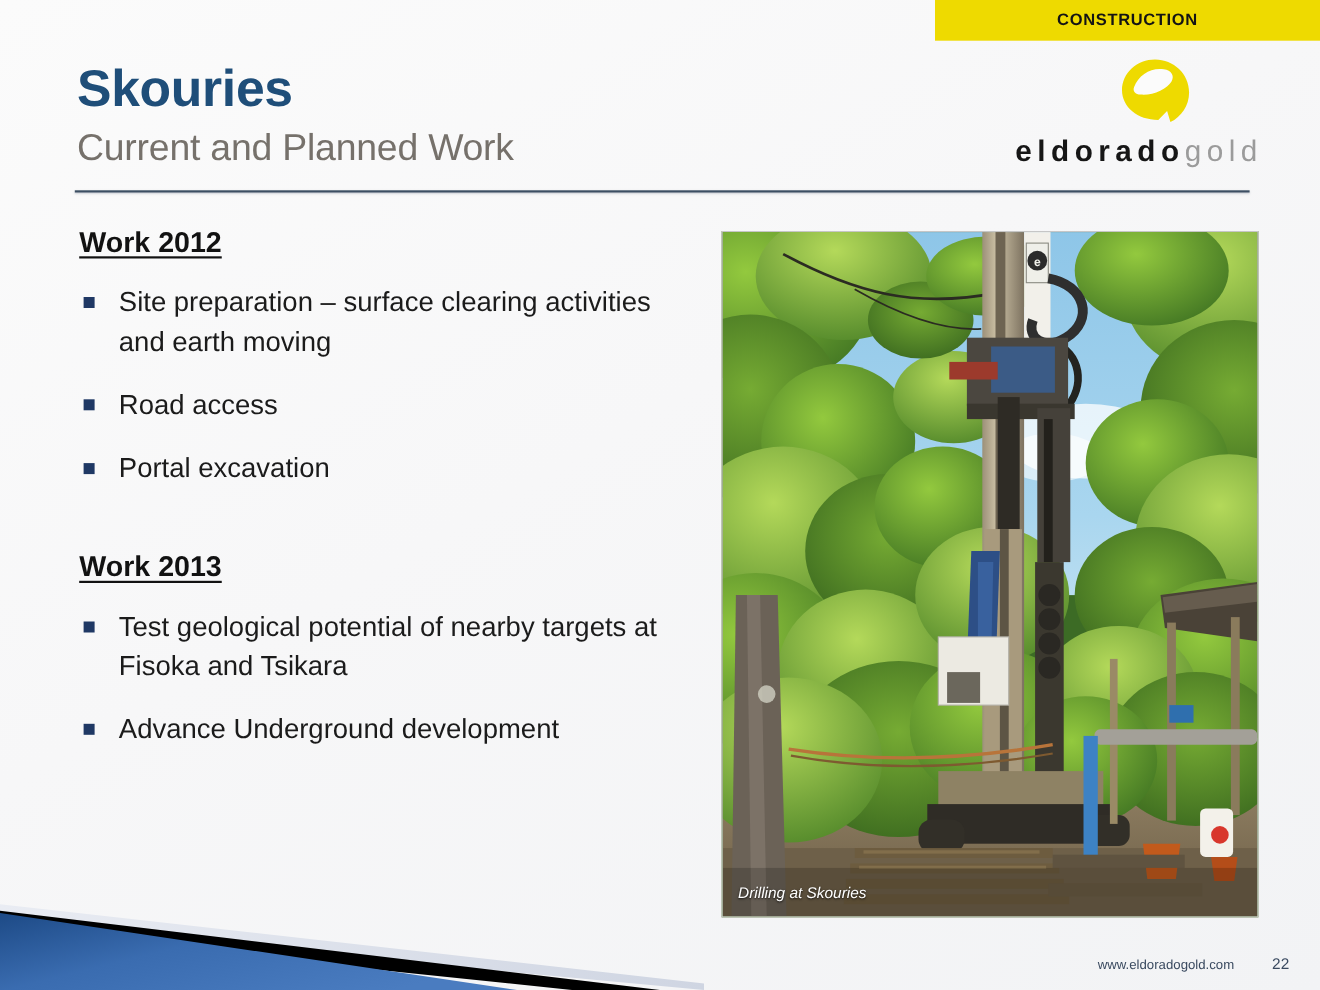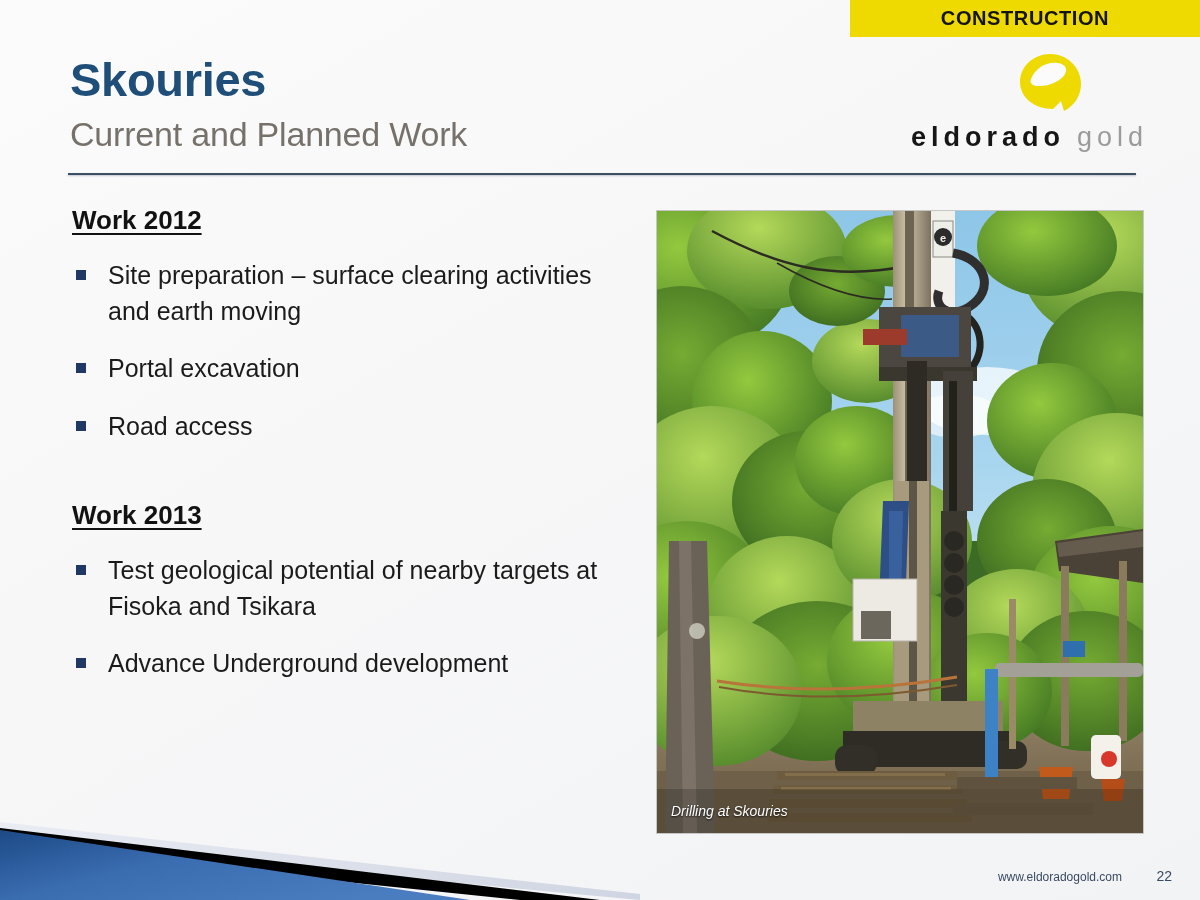--- a/index.html
+++ b/index.html
@@ -24,21 +24,21 @@
     left: 850px;
     top: 0;
     width: 350px;
     height: 37px;
     background: #eeda00;
     display: flex;
     align-items: center;
     justify-content: center;
   }
   .section-tag-label {
-    font-size: 20px;
+    font-size: 15px;
     font-weight: bold;
     letter-spacing: 0.6px;
     color: #141414;
     font-family: "Liberation Sans", sans-serif;
   }
 
   
   .title {
     position: absolute;
     left: 70px;
@@ -95,21 +95,20 @@
     font-size: 27px;
     font-weight: bold;
     color: #161616;
     letter-spacing: 5px;
   }
   .logo-gold {
     font-size: 27px;
     font-weight: normal;
     color: #9b9b9b;
     letter-spacing: 5px;
-    margin-left: 12px;
   }
 
   
   .content-left {
     position: absolute;
     left: 72px;
     top: 205px;
     width: 560px;
   }
   .group-heading {
@@ -225,25 +224,25 @@
 
     <div class="group">
       <div class="group-heading">Work 2012</div>
       <ul class="bullets">
         <li class="bullet-item">
           <span class="bullet-marker"></span>
           <span>Site preparation – surface clearing activities and earth moving</span>
         </li>
         <li class="bullet-item">
           <span class="bullet-marker"></span>
-          <span>Portal excavation</span>
+          <span>Road access</span>
         </li>
         <li class="bullet-item">
           <span class="bullet-marker"></span>
-          <span>Road access</span>
+          <span>Portal excavation</span>
         </li>
       </ul>
     </div>
 
     <div class="group">
       <div class="group-heading">Work 2013</div>
       <ul class="bullets">
         <li class="bullet-item">
           <span class="bullet-marker"></span>
           <span>Test geological potential of nearby targets at Fisoka and Tsikara</span>

